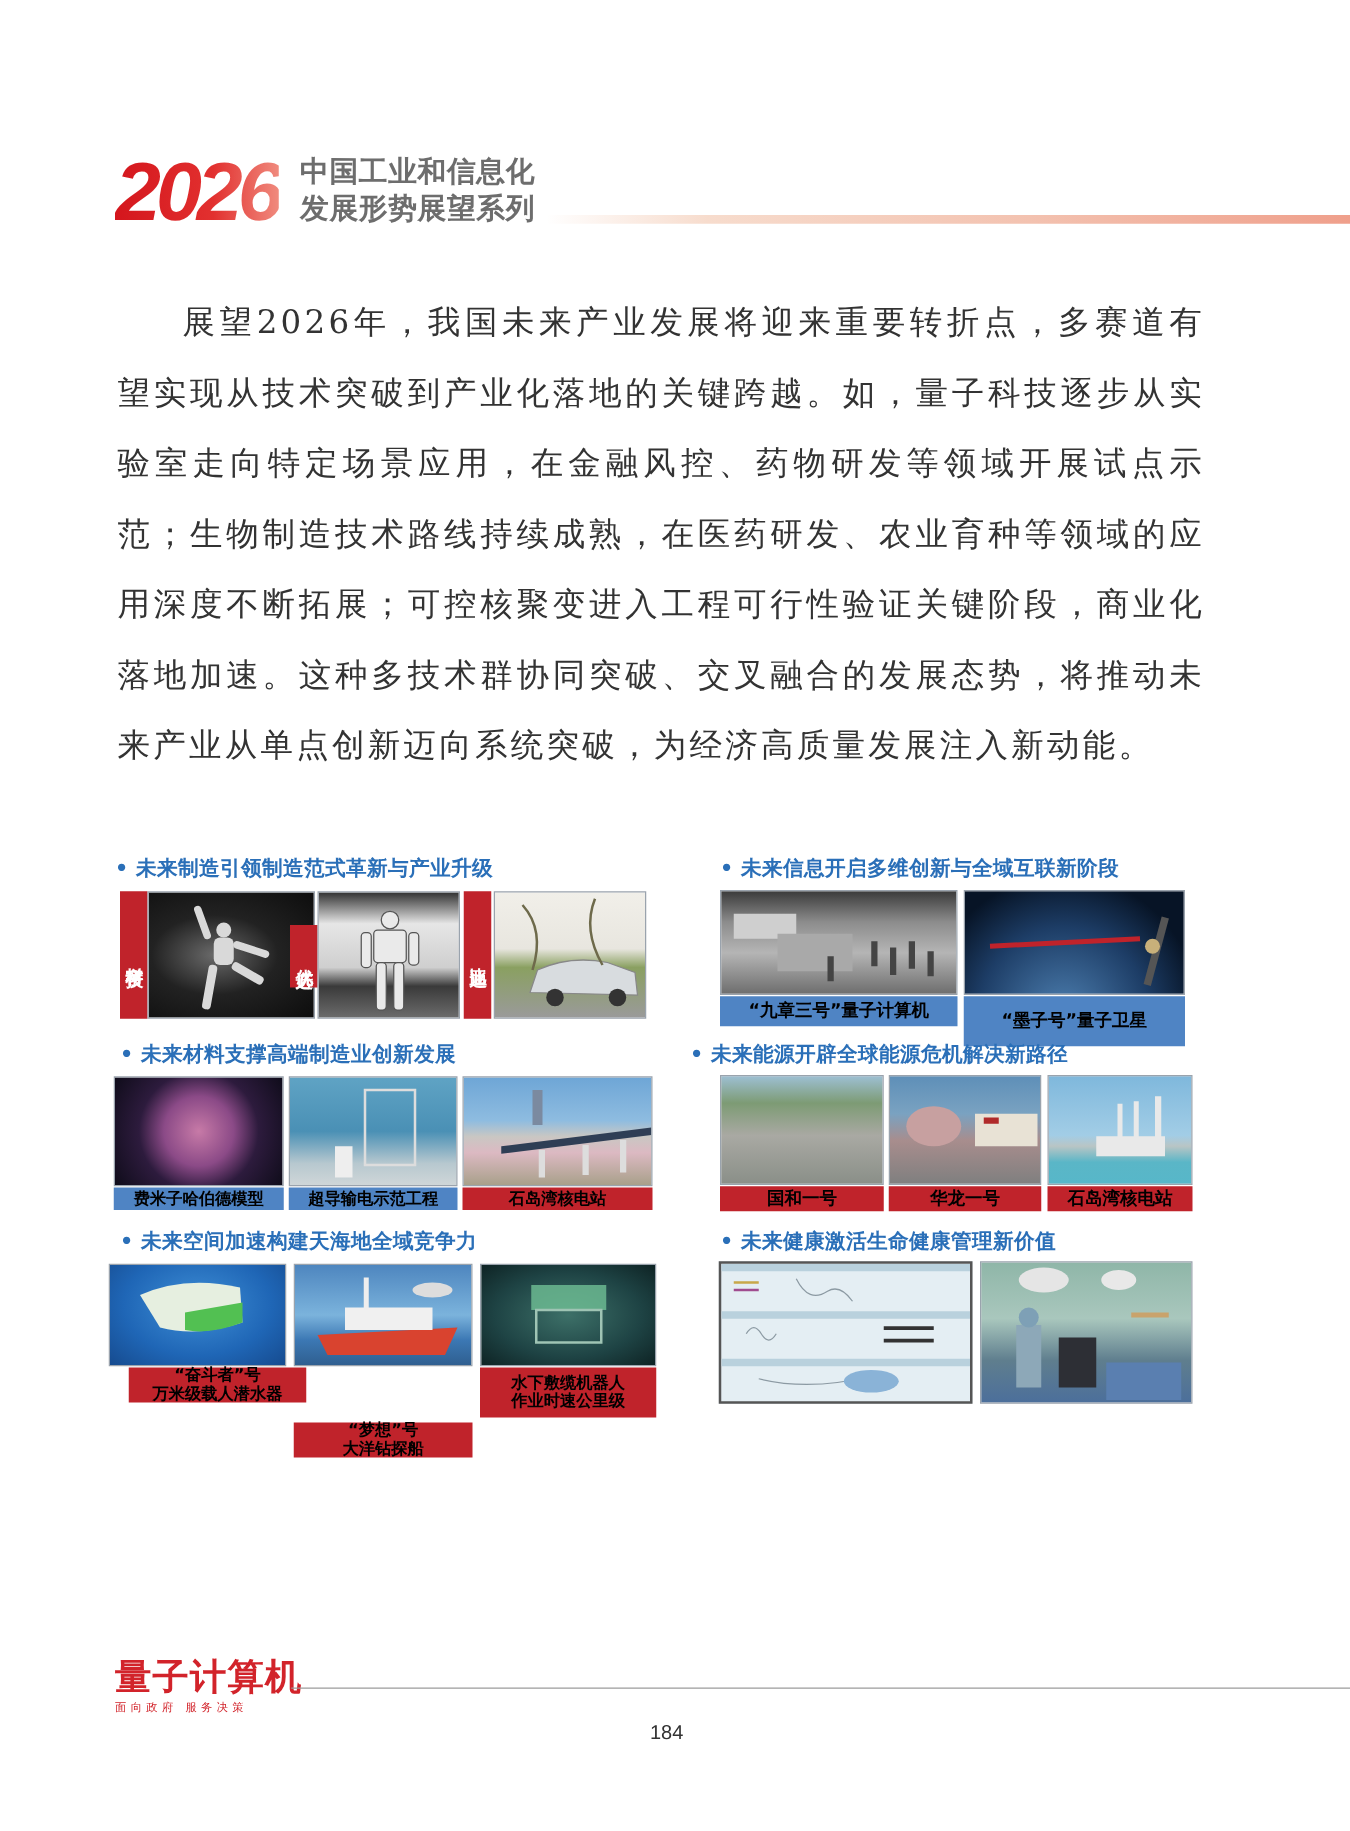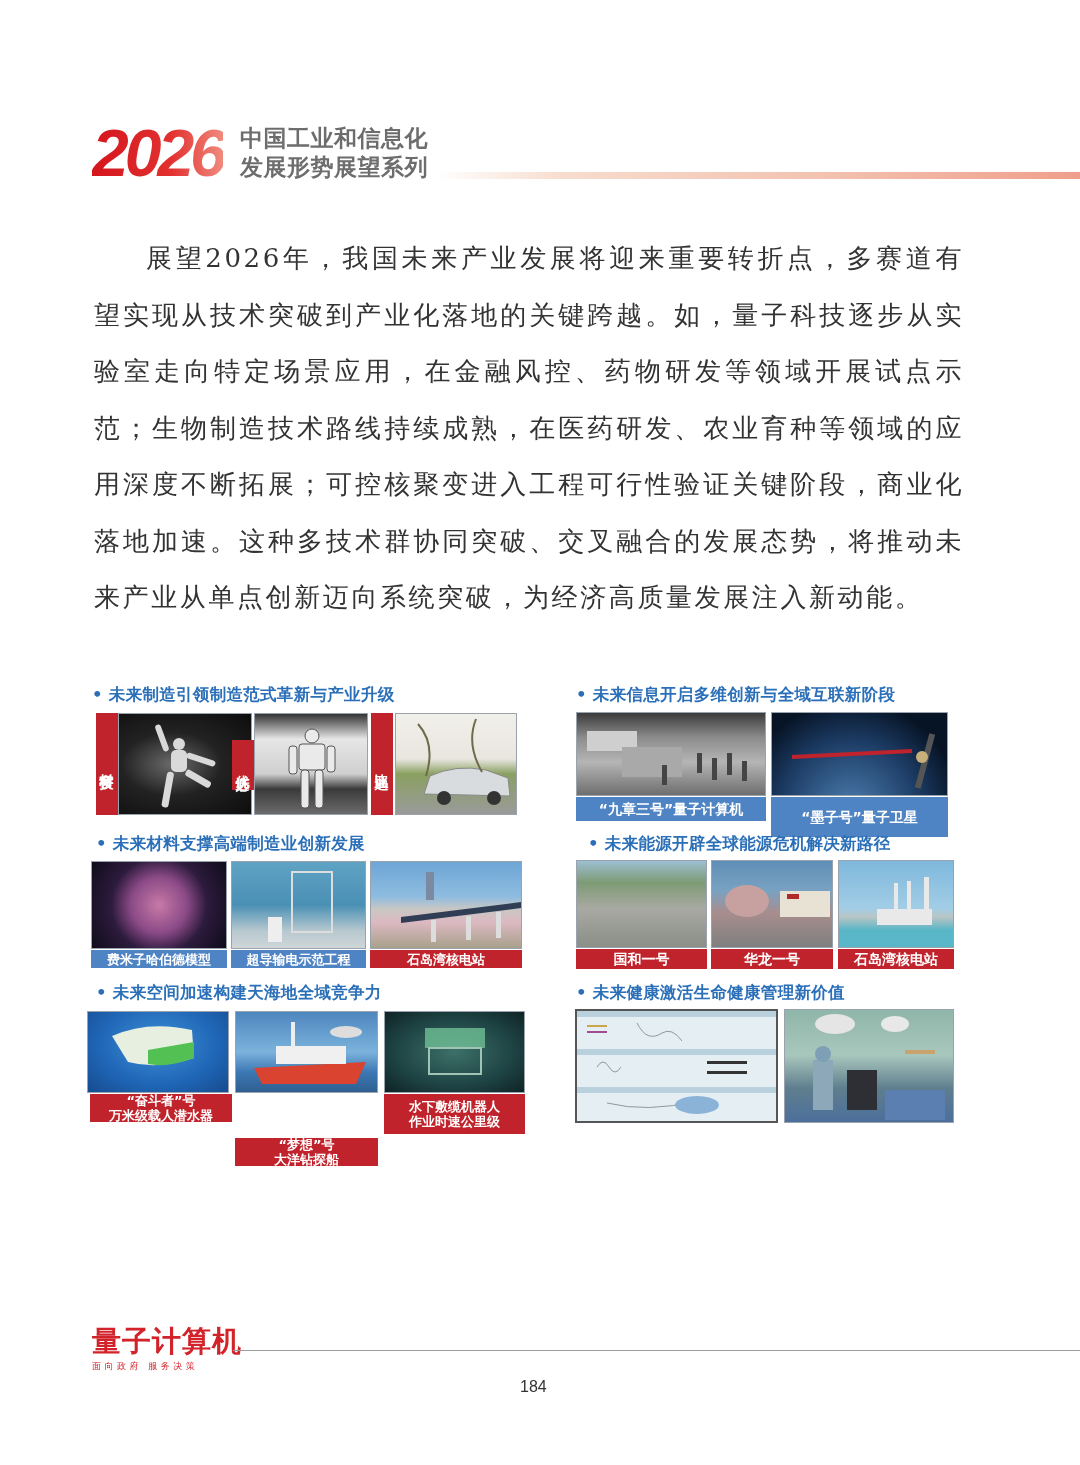--- a/index.html
+++ b/index.html
@@ -31,21 +31,21 @@
       text-align: justify; text-indent: 52px;
     }
     .panel { position: absolute; }
     .section-title {
       position: absolute; font-weight: bold; font-size: 16.5px; color: #2a6fb8; white-space: nowrap;
       letter-spacing: 0.3px;
     }
     .section-title .dot { color: #2a6fb8; margin-right: 6px; }
     .pic { position: absolute; overflow: hidden; border: 1px solid #9aa3ad; }
     .cap {
-      position: absolute; color: #ffffff; font-weight: bold; font-size: 13px;
+      position: absolute; color: #000000; font-weight: bold; font-size: 13px;
       text-align: center; display: flex; align-items: center; justify-content: center;
       line-height: 15px;
     }
     .cap.blue { background: #4f84c4; }
     .cap.red { background: #c0232b; }
     .vcap {
       position: absolute; background: #c0232b; color: #fff; font-weight: bold; font-size: 14px;
       width: 22px; display: flex; align-items: center; justify-content: center;
       writing-mode: vertical-rl; text-orientation: upright; letter-spacing: 1px;
     }
@@ -156,21 +156,21 @@
         <path d="M30 55 L150 40 L150 46 L30 61 Z" fill="#2f3e55"></path>
         <g fill="#ddd">
           <rect x="60" y="58" width="5" height="22"></rect>
           <rect x="95" y="54" width="5" height="24"></rect>
           <rect x="125" y="50" width="5" height="26"></rect>
         </g>
       </svg>
   </div>
   <div class="cap red" style="left:370px;top:950px;width:152px;height:18px;">石岛湾核电站</div>
 
-  <div class="section-title" style="left:588px;top:833px;">
+  <div class="section-title" style="left:552px;top:833px;">
     <span class="dot">•</span><span>未来能源开辟全球能源危机解决新路径</span>
   </div>
   <div class="pic" style="left:576px;top:860px;width:131px;height:88px;background:linear-gradient(180deg,#9dbfd2 0%,#7d9b74 25%,#a9a9a3 55%,#8a8f88 100%);"></div>
   <div class="cap red" style="left:576px;top:949px;width:131px;height:20px;font-size:14px;">国和一号</div>
   <div class="pic" style="left:711px;top:860px;width:122px;height:88px;background:linear-gradient(180deg,#5e8fb8 0%,#7aa2c1 35%,#a88d8d 60%,#7f7f7f 100%);">
     <svg width="122" height="88" viewBox="0 0 122 88">
         <ellipse cx="35" cy="40" rx="22" ry="16" fill="#c7a0a0"></ellipse>
         <rect x="68" y="30" width="50" height="26" fill="#e8e2d5"></rect>
         <rect x="75" y="33" width="12" height="5" fill="#b02a2a"></rect>
       </svg>
@@ -190,21 +190,21 @@
 
   <div class="section-title" style="left:96px;top:982px;">
     <span class="dot">•</span><span>未来空间加速构建天海地全域竞争力</span>
   </div>
   <div class="pic" style="left:87px;top:1011px;width:142px;height:82px;background:radial-gradient(ellipse at 50% 40%, #3f8fd6 0%, #1f66b6 60%, #164b8f 100%);">
     <svg width="142" height="82" viewBox="0 0 142 82">
         <path d="M24 24 Q60 8 104 18 L106 46 Q70 58 40 50 Z" fill="#e6efe0"></path>
         <path d="M60 38 L106 30 L106 46 Q80 56 60 52 Z" fill="#52c052"></path>
       </svg>
   </div>
-  <div class="cap red" style="left:90px;top:1094px;width:142px;height:28px;">
+  <div class="cap red" style="left:103px;top:1094px;width:142px;height:28px;">
     <div>
         <div>“奋斗者”号</div>
         <div>万米级载人潜水器</div>
       </div>
   </div>
   <div class="pic" style="left:235px;top:1011px;width:143px;height:82px;background:linear-gradient(180deg,#4e86bf 0%,#7bb3dc 50%,#3c78b4 75%,#2f5f90 100%);">
     <svg width="143" height="82" viewBox="0 0 143 82">
         <path d="M18 56 L130 50 L120 72 L26 72 Z" fill="#d9432f"></path>
         <rect x="40" y="34" width="70" height="18" fill="#f0f0f0"></rect>
         <rect x="55" y="10" width="4" height="26" fill="#eee"></rect>

